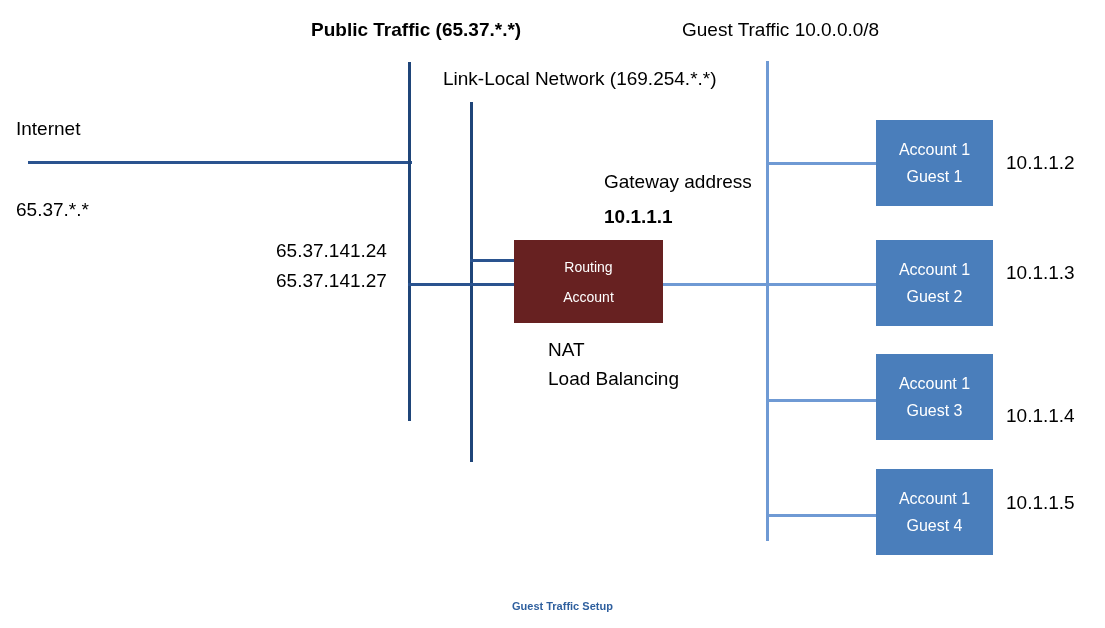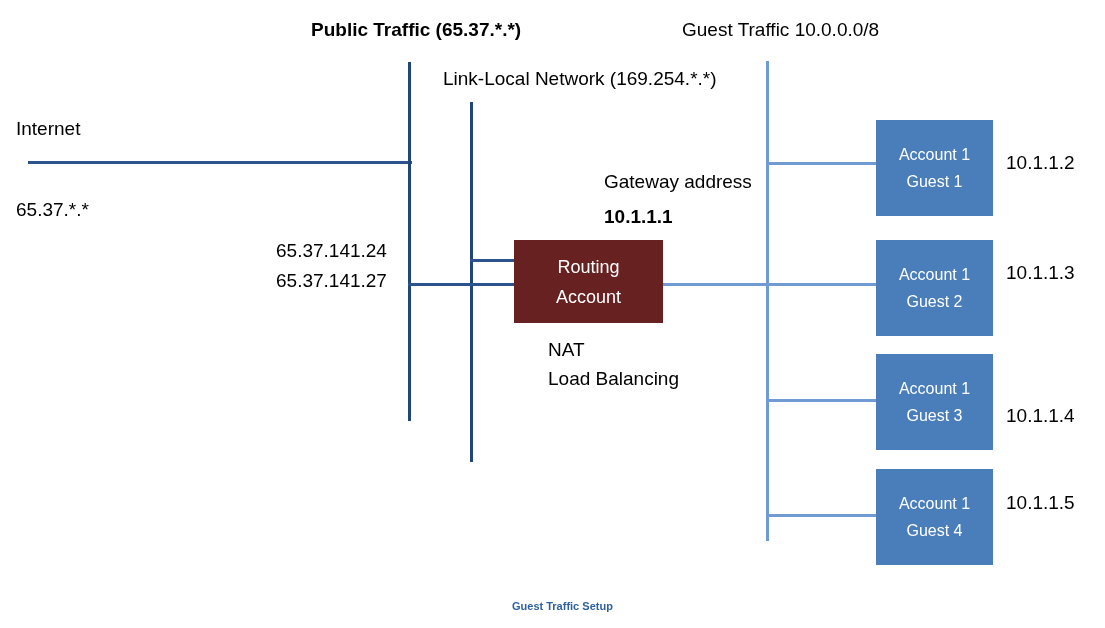--- a/index.html
+++ b/index.html
@@ -57,21 +57,21 @@
   }
   .vline.light {
     width: 3px;
     background: #6f9ad4;
   }
 
   
   .guest-box {
     position: absolute;
     width: 117px;
-    height: 96px;
+    height: 86px;
     background: #4a7ebb;
     display: flex;
     flex-direction: column;
     align-items: center;
     justify-content: center;
     color: #ffffff;
     font-family: "Liberation Sans", sans-serif;
     font-size: 16px;
     line-height: 27px;
   }
@@ -85,21 +85,21 @@
     top: 240px;
     width: 149px;
     height: 83px;
     background: #672121;
     display: flex;
     flex-direction: column;
     align-items: center;
     justify-content: center;
     color: #ffffff;
     font-family: "Liberation Sans", sans-serif;
-    font-size: 18px;
+    font-size: 14px;
     line-height: 30px;
     z-index: 5;
   }
   .routing-box span {
     display: block;
   }
 </style>
 </head>
 <body>
 

